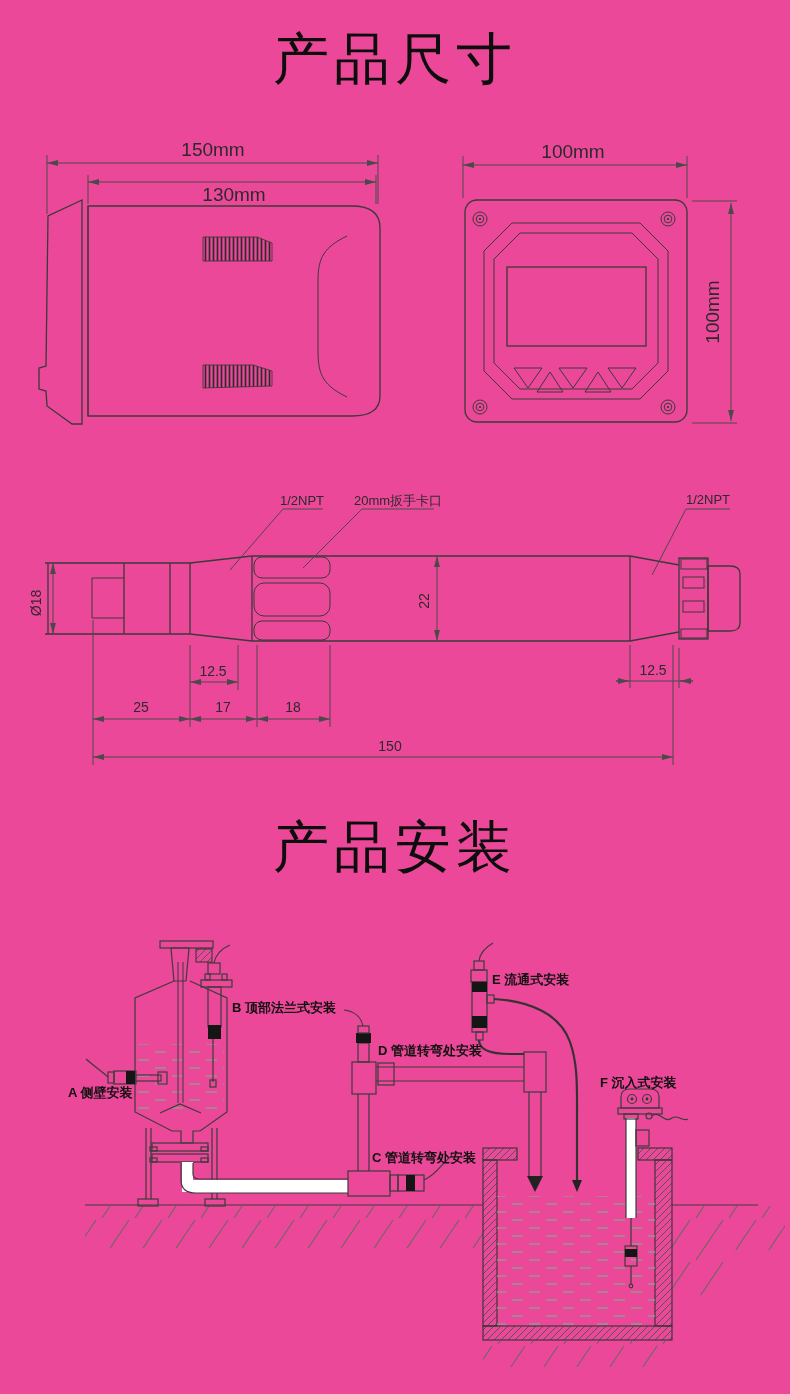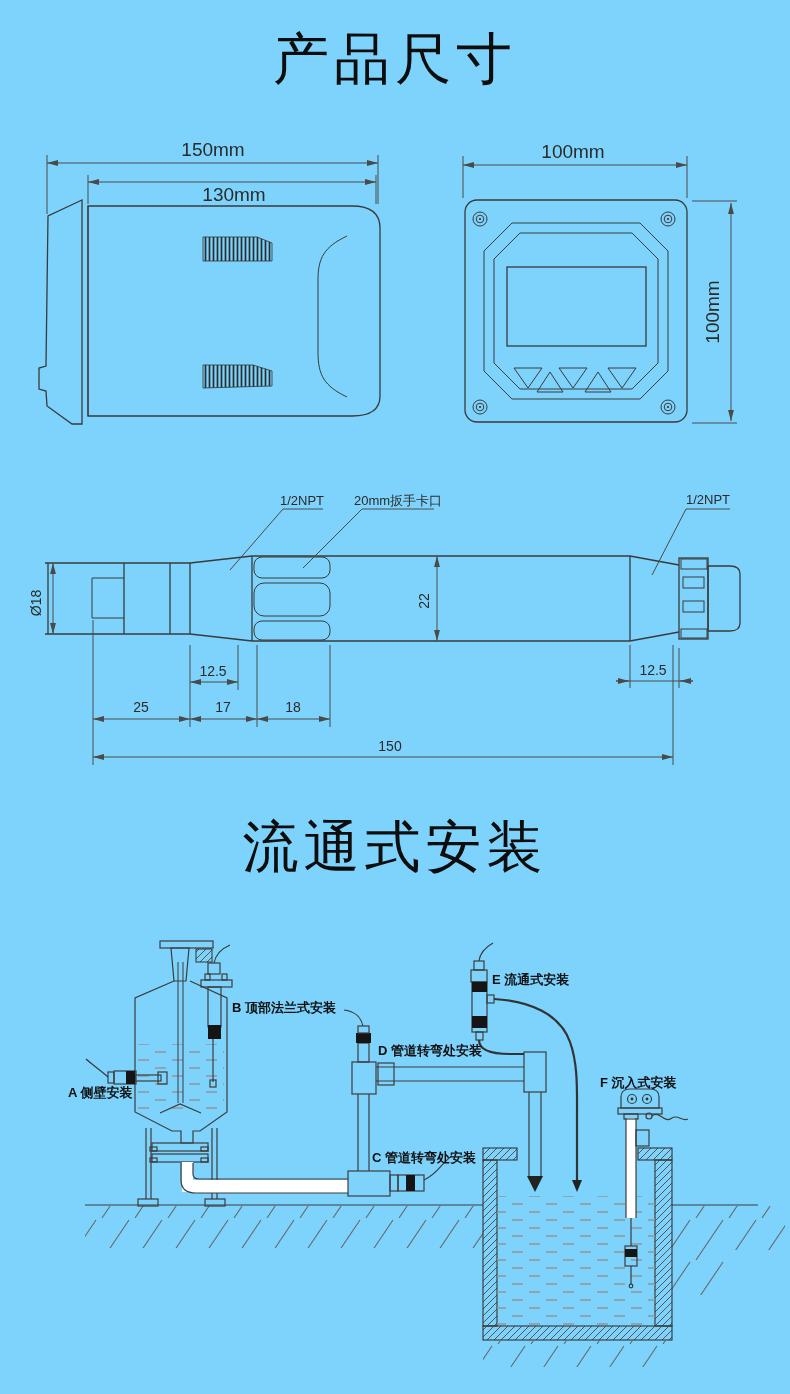--- a/index.html
+++ b/index.html
@@ -1,16 +1,16 @@
 <!DOCTYPE html>
 <html><head>
 <meta charset="utf-8">
 <style>
   html,body{margin:0;padding:0;background:#fff;}
-  .canvas{position:relative;width:790px;height:1394px;background:#7dd3fc;overflow:hidden;
+  .canvas{position:relative;width:790px;height:1394px;background:#ec4899;overflow:hidden;
           font-family:"Liberation Sans","DejaVu Sans",sans-serif;}
   .big-title{position:absolute;left:0;width:790px;text-align:center;margin:0;
              font-size:56px;font-weight:500;color:#0d0d0d;letter-spacing:5px;
              font-family:"Liberation Sans","DejaVu Sans",sans-serif;}
   #title-dims{top:22px;}
   #title-install{top:810px;}
   svg{position:absolute;left:0;}
   #dims-svg{top:120px;}
   #install-svg{top:900px;}
   .ln{fill:none;stroke:#3a3a3a;stroke-width:1.3;}
@@ -180,21 +180,21 @@
         <line class="dim" x1="190" y1="719" x2="257" y2="719" marker-start="url(#ar)" marker-end="url(#ar)"></line>
         <text class="cadtxt2" x="223" y="712" text-anchor="middle">17</text>
         <line class="dim" x1="257" y1="719" x2="330" y2="719" marker-start="url(#ar)" marker-end="url(#ar)"></line>
         <text class="cadtxt2" x="293" y="712" text-anchor="middle">18</text>
         <line class="dim" x1="93" y1="757" x2="673" y2="757" marker-start="url(#ar)" marker-end="url(#ar)"></line>
         <text class="cadtxt2" x="390" y="751" text-anchor="middle">150</text>
       </g>
     </g>
   </svg>
 
-  <h1 class="big-title" id="title-install">流通式安装</h1>
+  <h1 class="big-title" id="title-install">产品安装</h1>
 
   <svg id="install-svg" width="790" height="494" viewBox="0 900 790 494">
     <defs>
       <pattern id="wallh" width="7" height="7" patternUnits="userSpaceOnUse">
         <line x1="0" y1="7" x2="7" y2="0" stroke="#555" stroke-width="1"></line>
       </pattern>
       <pattern id="groundh" width="33" height="42" patternUnits="userSpaceOnUse">
         <line x1="3" y1="42" x2="30" y2="2" stroke="#666" stroke-width="1.1"></line>
       </pattern>
       <pattern id="waterp" width="34" height="16" patternUnits="userSpaceOnUse">

